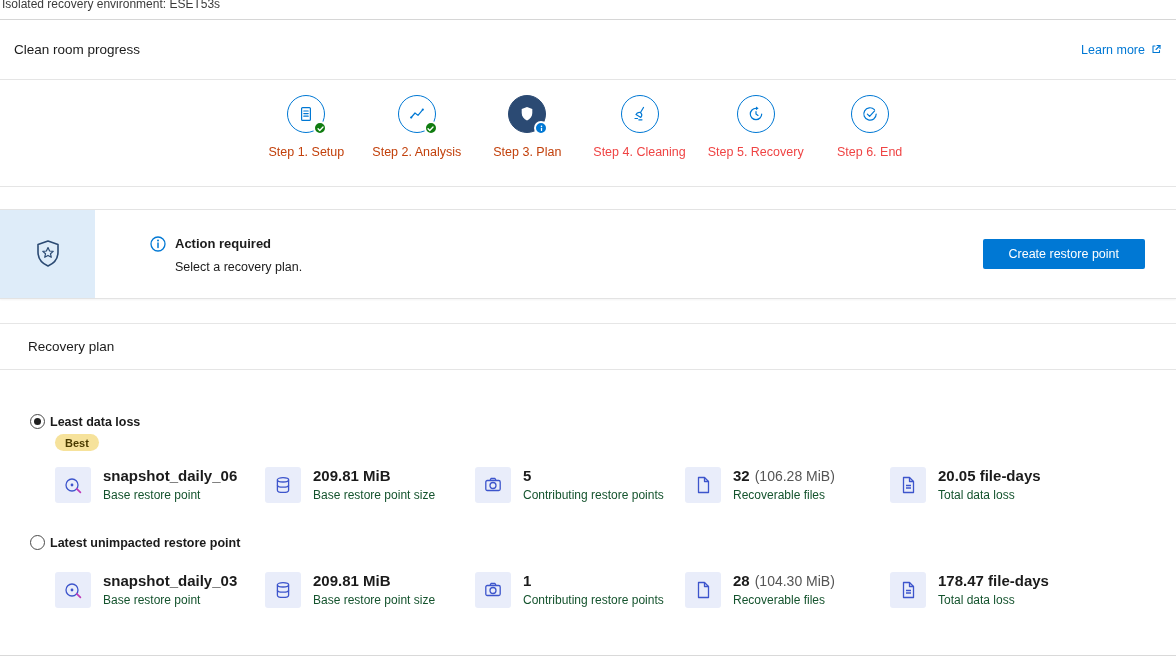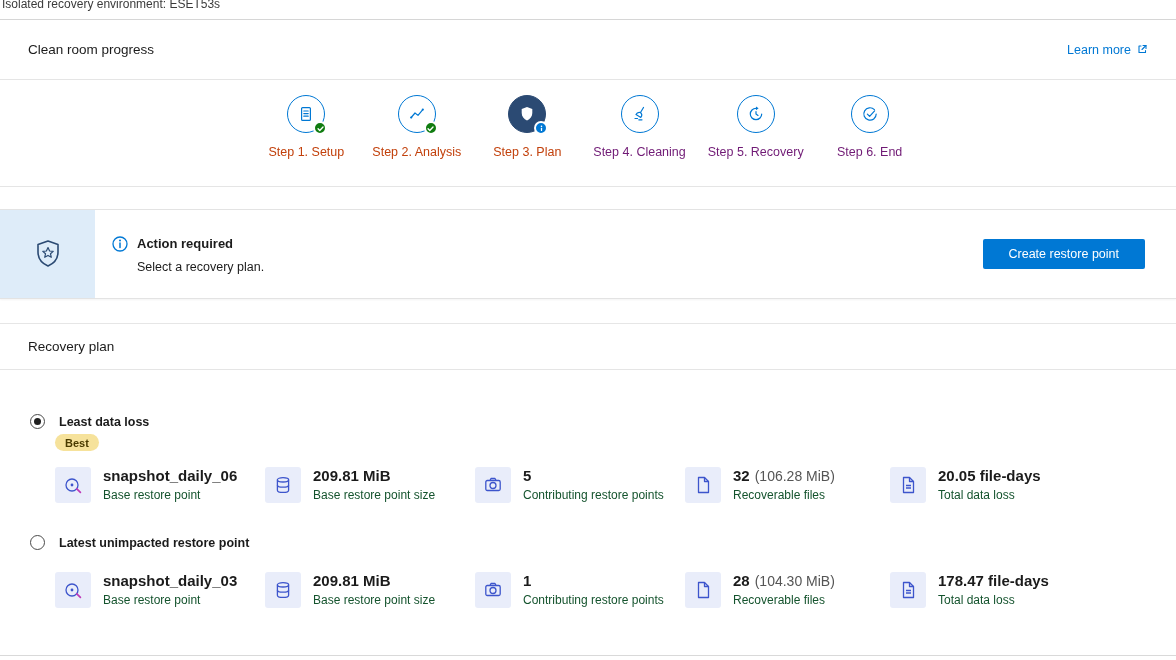--- a/index.html
+++ b/index.html
@@ -6,58 +6,58 @@
   html,body { width:1176px; height:660px; overflow:hidden; background:#fff;
     font-family:"Liberation Sans", sans-serif; color:#1b1b1b; }
 
   
   .env-strip { height:20px; border-bottom:1px solid #d6d6d6; overflow:hidden; }
   .env-strip span { display:block; margin-top:-3px; padding-left:2px;
     font-size:12px; color:#3b3b3b; }
 
   
   .title-row { height:60px; display:flex; align-items:center; justify-content:space-between;
-    padding:0 28px; border-bottom:1px solid #e5e5e5; }
+    padding:0 14px; border-bottom:1px solid #e5e5e5; }
   .title-row .title { font-size:13.5px; color:#1b1b1b; }
   .learn-more { display:inline-flex; align-items:flex-start; gap:5px; font-size:12.5px;
     color:#0078d4; text-decoration:none; cursor:pointer; }
 
   
   .stepper { height:107px; border-bottom:1px solid #e5e5e5; display:flex;
     justify-content:center; align-items:flex-start; padding-top:15px; gap:22px; }
   .step { display:flex; flex-direction:column; align-items:center; min-width:88px; cursor:pointer; }
   .step-circle { position:relative; width:38px; height:38px; border:1.4px solid #0078d4;
     border-radius:50%; display:flex; align-items:center; justify-content:center; color:#0078d4; background:#fff; }
   .step.current .step-circle { background:#2b4a73; border-color:#2b4a73; color:#fff; }
   .step-badge { position:absolute; right:-3px; bottom:-3px; width:14px; height:14px;
     border-radius:50%; border:2px solid #fff; display:flex; align-items:center; justify-content:center; }
   .step-badge.check { background:#107c10; }
   .step-badge.info  { background:#0078d4; }
-  .step-label { margin-top:12px; font-size:12.5px; color:#701a75; white-space:nowrap; }
+  .step-label { margin-top:12px; font-size:12.5px; color:#ef4444; white-space:nowrap; }
   .step.done .step-label, .step.current .step-label { color:#c2410c; }
 
   
   .banner { margin-top:22px; height:90px; border-top:1px solid #e3e3e3; border-bottom:1px solid #e3e3e3;
     display:flex; background:#fff; box-shadow:0 1px 2px rgba(0,0,0,0.05); }
   .banner-left { width:95px; background:#deecf9; display:flex; align-items:center; justify-content:center; }
-  .banner-body { flex:1; display:flex; align-items:center; padding-left:16px; position:relative; }
+  .banner-body { flex:1; display:flex; align-items:center; padding-left:54px; position:relative; }
   .banner-text .row1 { display:flex; align-items:center; gap:8px; }
   .banner-title { font-size:13px; font-weight:700; }
   .banner-msg { font-size:12.5px; margin-top:7px; padding-left:26px; }
   .primary-btn { position:absolute; right:31px; top:50%; transform:translateY(-50%);
     background:#0078d4; color:#fff; border:none; border-radius:2px;
     font-size:12.5px; padding:8px 26px; cursor:pointer; font-family:inherit; }
 
   
   .rp { margin-top:24px; border-top:1px solid #e6e6e6; }
   .rp-title-row { height:46px; display:flex; align-items:center; padding:0 28px;
     border-bottom:1px solid #e5e5e5; font-size:13.5px; }
   .rp-content { height:286px; border-bottom:1px solid #d9d9d9; }
 
-  .option-header { display:flex; align-items:center; gap:14px; padding-left:30px; }
+  .option-header { display:flex; align-items:center; gap:5px; padding-left:30px; }
   .option-header.first { padding-top:44px; }
   .option-header.second { margin-top:32px;font-weight:bold; }
   .radio { width:15px; height:15px; border:1px solid #4a4a4a; border-radius:50%;
     position:relative; flex:0 0 auto; cursor:pointer; background:#fff; }
   .radio.selected::after { content:''; position:absolute; inset:3px; border-radius:50%; background:#1f1f1f; }
   .opt-label { font-size:12.5px; cursor:pointer; }
   .opt-label.bold { font-weight:700; }
   .best-badge { display:inline-block; margin:5px 0 0 55px; background:#f6e29b; color:#4a3b00;
     font-size:11px; font-weight:600; padding:2.5px 10px; border-radius:9px; }
 

